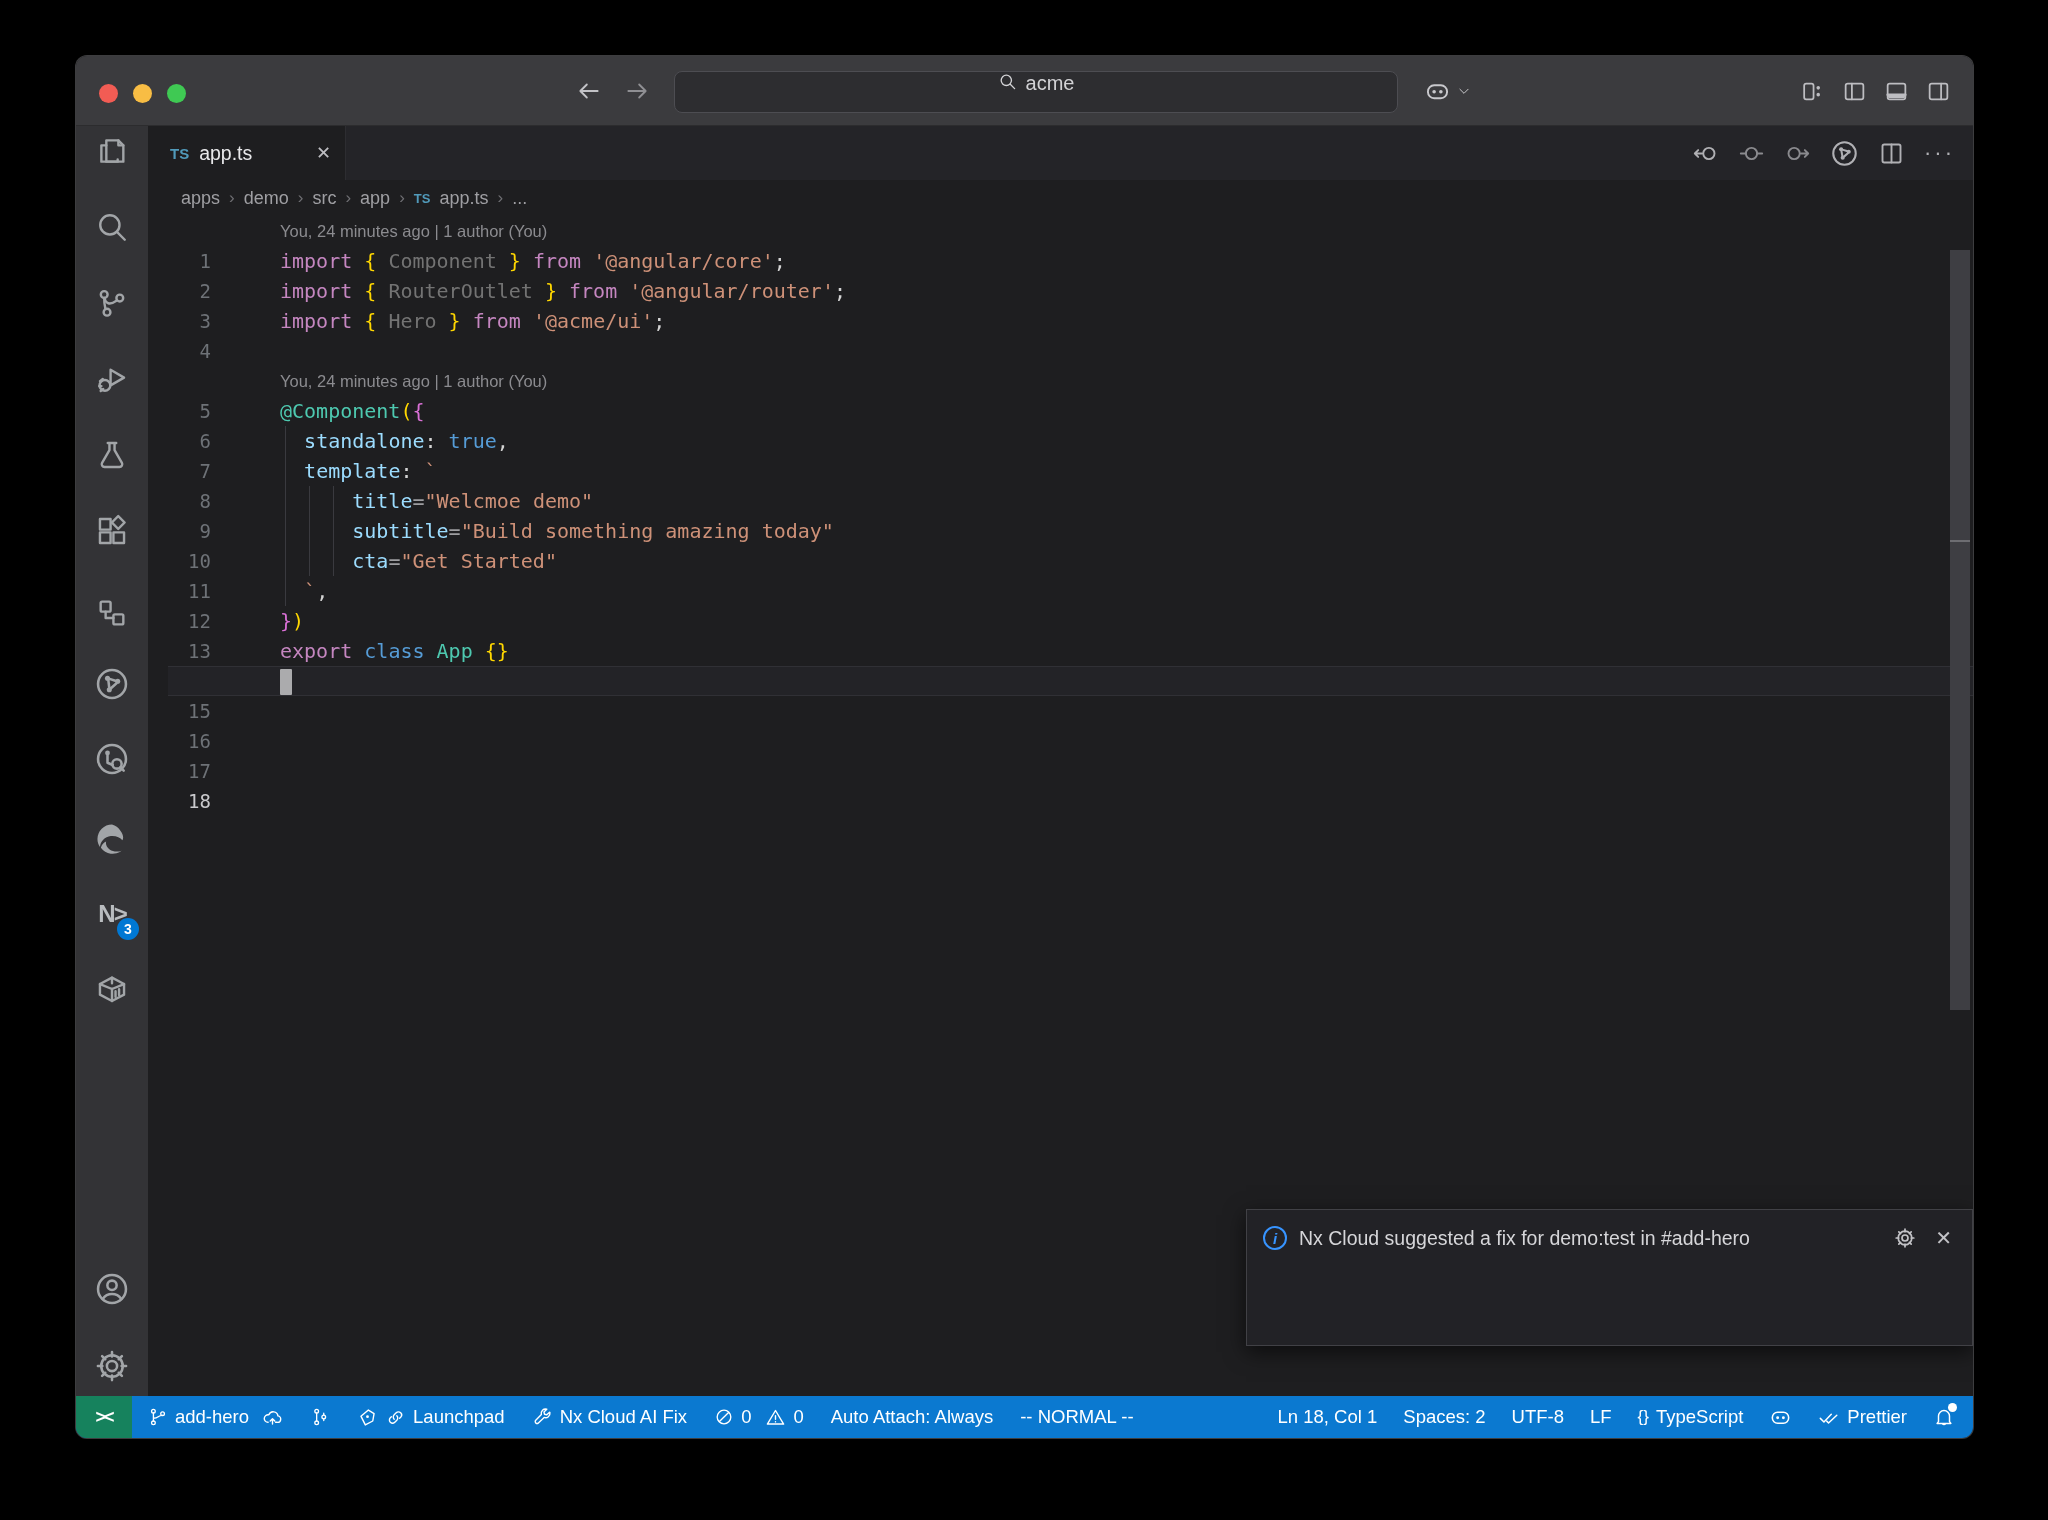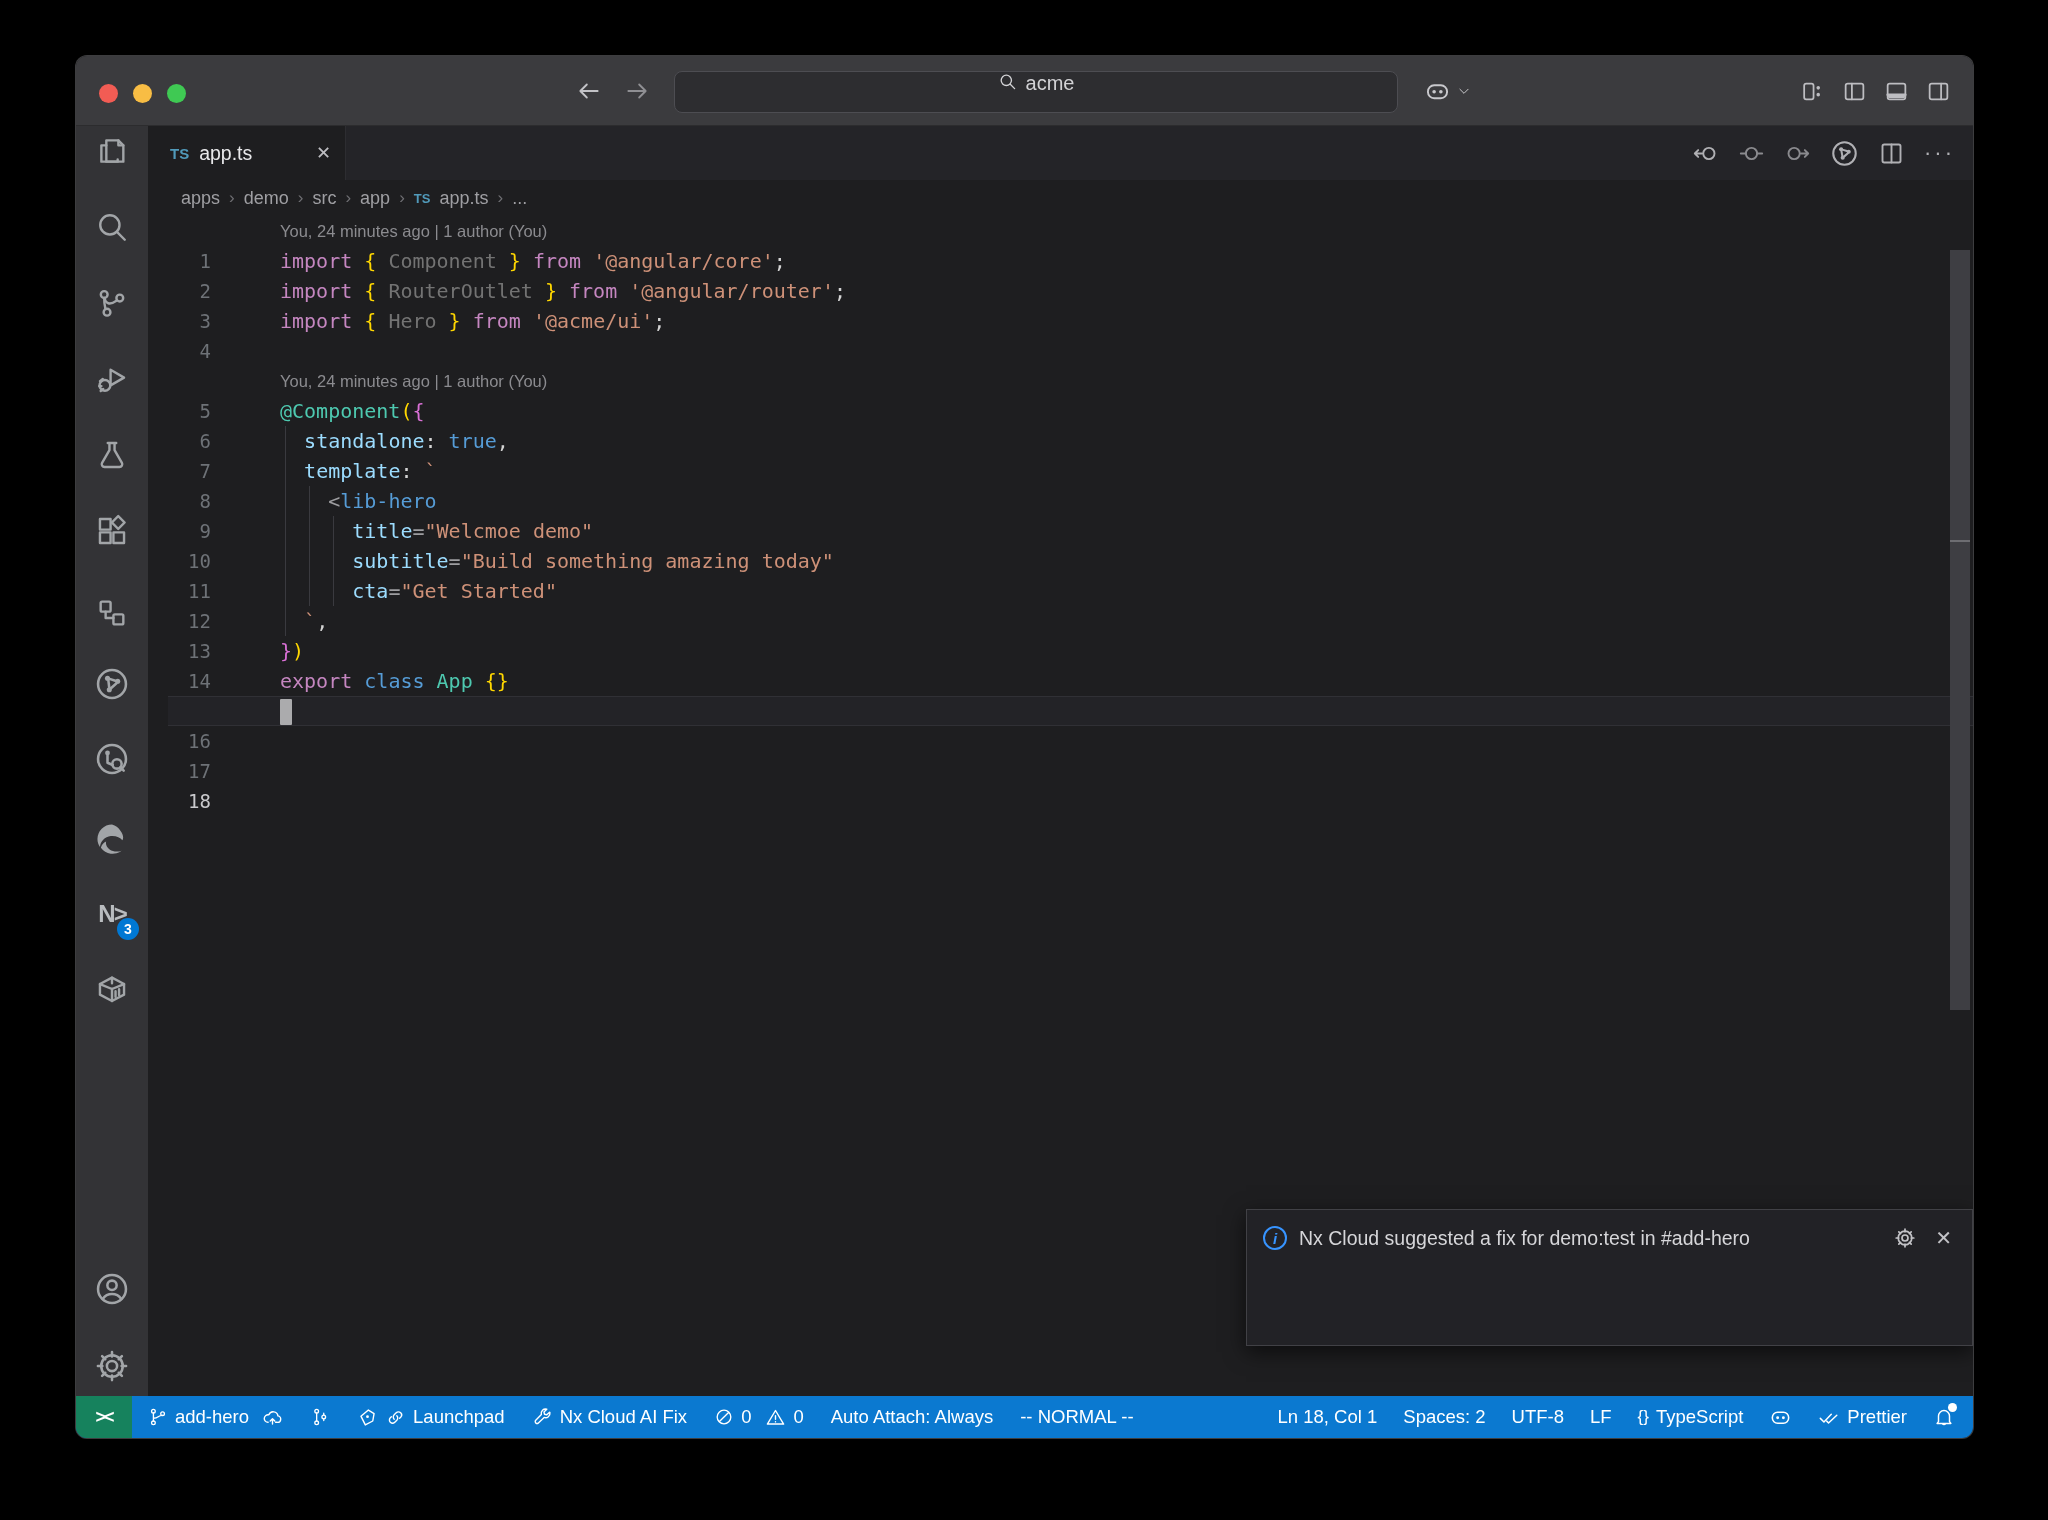--- a/index.html
+++ b/index.html
@@ -366,21 +366,20 @@
         <div class="lines">
             <div class="code-row blame">You, 24 minutes ago | 1 author (You)</div>
             <div class="code-row"><span class="tk-kw">import</span><span class="tk-pl"> </span><span class="tk-b1">{</span><span class="tk-pl"> </span><span class="tk-type">Component</span><span class="tk-pl"> </span><span class="tk-b1">}</span><span class="tk-pl"> </span><span class="tk-kw">from</span><span class="tk-pl"> </span><span class="tk-str">'@angular/core'</span><span class="tk-pl">;</span></div>
             <div class="code-row"><span class="tk-kw">import</span><span class="tk-pl"> </span><span class="tk-b1">{</span><span class="tk-pl"> </span><span class="tk-type">RouterOutlet</span><span class="tk-pl"> </span><span class="tk-b1">}</span><span class="tk-pl"> </span><span class="tk-kw">from</span><span class="tk-pl"> </span><span class="tk-str">'@angular/router'</span><span class="tk-pl">;</span></div>
             <div class="code-row"><span class="tk-kw">import</span><span class="tk-pl"> </span><span class="tk-b1">{</span><span class="tk-pl"> </span><span class="tk-type">Hero</span><span class="tk-pl"> </span><span class="tk-b1">}</span><span class="tk-pl"> </span><span class="tk-kw">from</span><span class="tk-pl"> </span><span class="tk-str">'@acme/ui'</span><span class="tk-pl">;</span></div>
             <div class="code-row"></div>
             <div class="code-row blame">You, 24 minutes ago | 1 author (You)</div>
             <div class="code-row"><span class="tk-teal">@Component</span><span class="tk-b1">(</span><span class="tk-b2">{</span></div>
             <div class="code-row"><span class="guide" style="left: 117px;"></span><span class="tk-pl">  </span><span class="tk-prop">standalone</span><span class="tk-pl">: </span><span class="tk-const">true</span><span class="tk-pl">,</span></div>
             <div class="code-row"><span class="guide" style="left: 117px;"></span><span class="tk-pl">  </span><span class="tk-prop">template</span><span class="tk-pl">: </span><span class="tk-str">`</span></div>
-            <div class="code-row"><span class="guide" style="left: 117px;"></span><span class="guide" style="left: 141.1px;"></span><span class="tk-pl">    </span><span class="tk-op">&lt;</span><span class="tk-const">lib-hero</span></div>
             <div class="code-row"><span class="guide" style="left: 117px;"></span><span class="guide" style="left: 141.1px;"></span><span class="guide" style="left: 165.2px;"></span><span class="tk-pl">      </span><span class="tk-prop">title</span><span class="tk-op">=</span><span class="tk-str">"Welcmoe demo"</span></div>
             <div class="code-row"><span class="guide" style="left: 117px;"></span><span class="guide" style="left: 141.1px;"></span><span class="guide" style="left: 165.2px;"></span><span class="tk-pl">      </span><span class="tk-prop">subtitle</span><span class="tk-op">=</span><span class="tk-str">"Build something amazing today"</span></div>
             <div class="code-row"><span class="guide" style="left: 117px;"></span><span class="guide" style="left: 141.1px;"></span><span class="guide" style="left: 165.2px;"></span><span class="tk-pl">      </span><span class="tk-prop">cta</span><span class="tk-op">=</span><span class="tk-str">"Get Started"</span></div>
             <div class="code-row"><span class="guide" style="left: 117px;"></span><span class="tk-pl">  </span><span class="tk-str">`</span><span class="tk-pl">,</span></div>
             <div class="code-row"><span class="tk-b2">}</span><span class="tk-b1">)</span></div>
             <div class="code-row"><span class="tk-kw">export</span><span class="tk-pl"> </span><span class="tk-const">class</span><span class="tk-pl"> </span><span class="tk-teal">App</span><span class="tk-pl"> </span><span class="tk-b1">{}</span></div>
             <div class="code-row current-line"><span class="cursor"></span></div>
           </div>
       </div>
 

